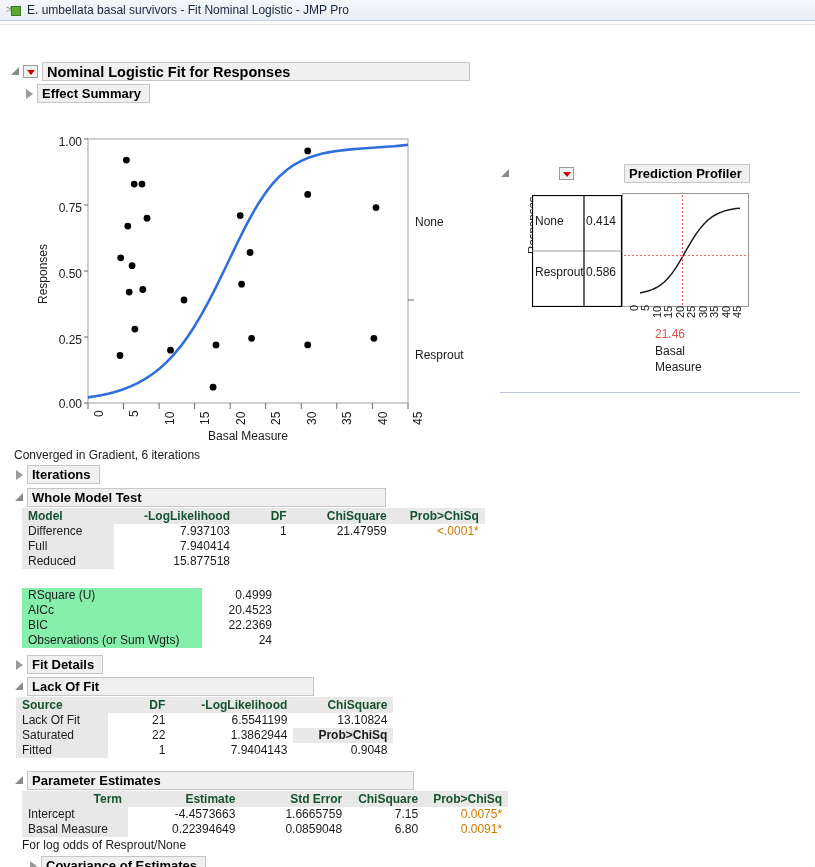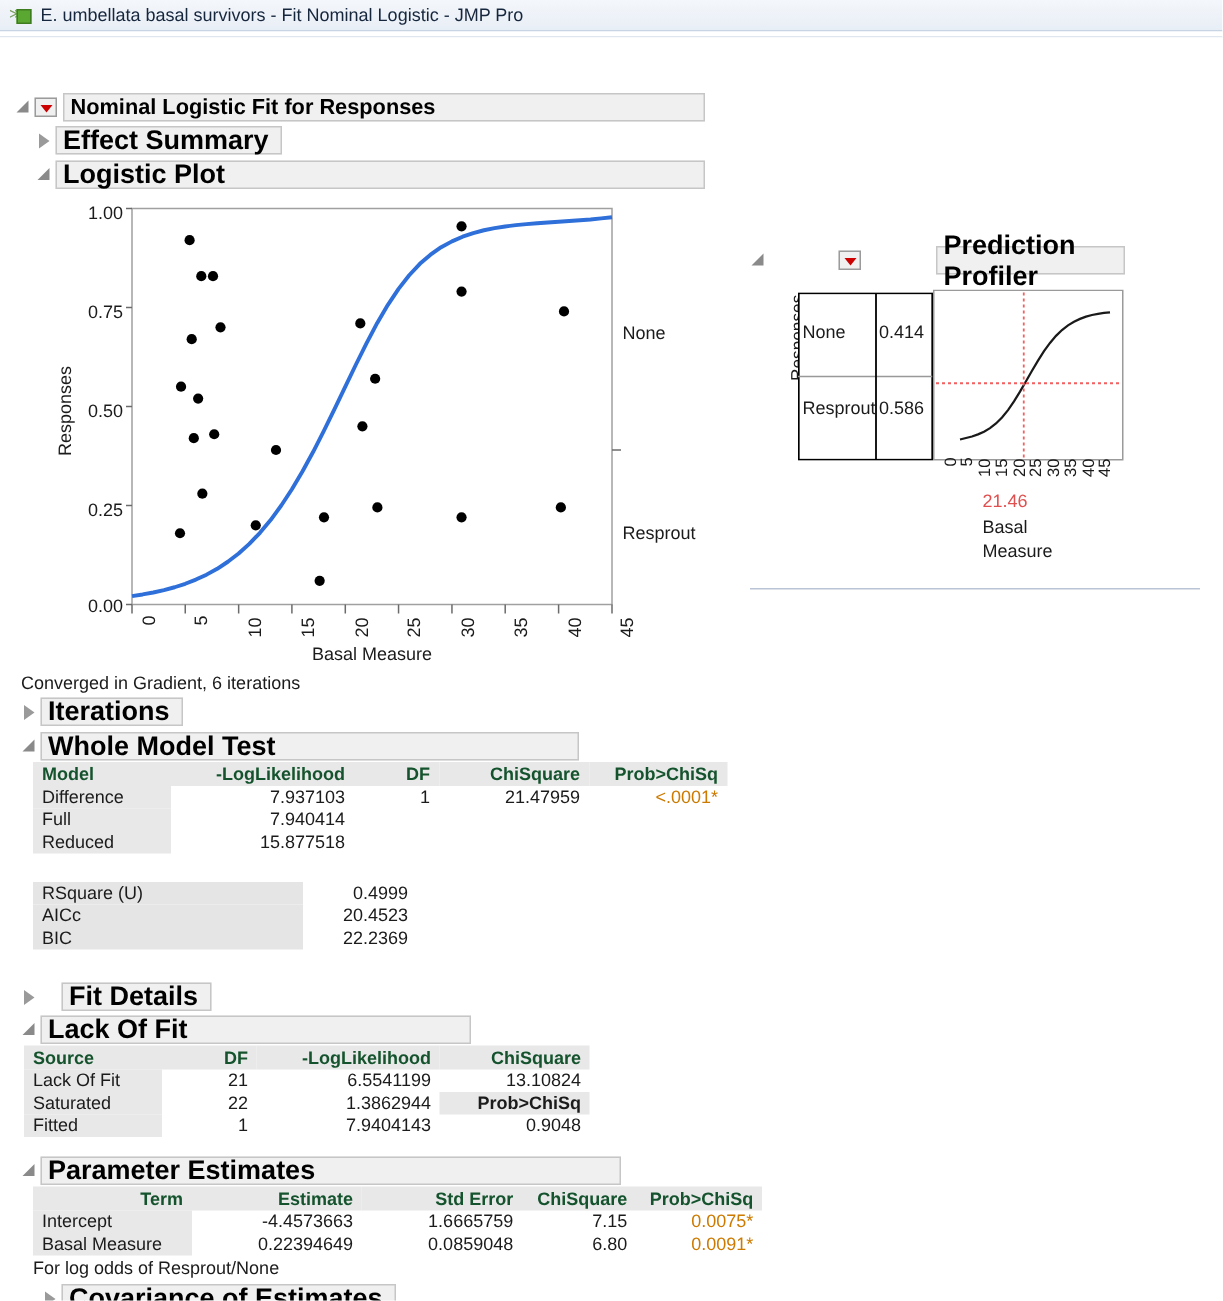--- a/index.html
+++ b/index.html
@@ -110,21 +110,21 @@
     border: 1px solid #c6c6c6;
     box-sizing: border-box;
     font-weight: bold;
     color: #000;
     display: flex;
     align-items: center;
     padding-left: 4px;
     height: 19px;
   }
   .bar.lvl1 { font-size: 14.5px; }
-  .bar.lvl2 { font-size: 18px; }
+  .bar.lvl2 { font-size: 13px; }
 
   .plaintext {
     position: absolute;
     font-size: 12px;
     color: #1b1b1b;
     white-space: nowrap;
   }
 
   
   .plot-wrap { position: absolute; }
@@ -184,21 +184,21 @@
   }
   table.jmp td.num { text-align: right; padding-left: 44px; }
   table.jmp th.num { text-align: right; }
   table.jmp td.pval { color: #cc7a00; text-align: right; }
   table.jmp td.subhdr {
     background: #e8e8e8;
     font-weight: bold;
     text-align: right;
   }
   table.stats td { padding: 0 6px; line-height: 15px; }
-  table.stats td.lbl { background: #e5e5e5; text-align: left; }
+  table.stats td.lbl { background: #86efac; text-align: left; }
   table.stats td.val { text-align: right; }
 
   
   .prof-sep {
     position: absolute;
     height: 1px;
     background: #b9c4d6;
   }
 </style>
 </head>
@@ -219,24 +219,20 @@
     <span class="tri tri-open"></span>
     <span class="redtri"></span>
     <span class="bar lvl1" style="flex:1;">Nominal Logistic Fit for Responses</span>
   </div>
 
   <div class="outline-row" style="left:24px; top:59px;">
     <span class="tri tri-closed"></span>
     <span class="bar lvl2" style="padding-right:8px;">Effect Summary</span>
   </div>
 
-  <div class="outline-row" style="left:24px; top:82px; width:446px;">
-    <span class="tri tri-open"></span>
-    <span class="bar lvl2" style="flex:1;">Logistic Plot</span>
-  </div>
 
   <div class="plot-wrap" style="left:0px; top:104px; width:480px; height:310px;">
 
     <div class="ytick-lbl" style="left:50px; top:6px; width:32px;">1.00</div>
     <div class="ytick-lbl" style="left:50px; top:72px; width:32px;">0.75</div>
     <div class="ytick-lbl" style="left:50px; top:138px; width:32px;">0.50</div>
     <div class="ytick-lbl" style="left:50px; top:204px; width:32px;">0.25</div>
     <div class="ytick-lbl" style="left:50px; top:268px; width:32px;">0.00</div>
 
     <div class="ylab-rot" style="left:36px; top:175px;">Responses</div>
@@ -372,26 +368,30 @@
         <td class="val" style="width:64px;">0.4999</td>
       </tr>
       <tr>
         <td class="lbl">AICc</td>
         <td class="val">20.4523</td>
       </tr>
       <tr>
         <td class="lbl">BIC</td>
         <td class="val">22.2369</td>
       </tr>
+      <tr>
+        <td class="lbl">Observations (or Sum Wgts)</td>
+        <td class="val">24</td>
+      </tr>
     </tbody>
   </table>
 
   <div class="outline-row" style="left:14px; top:630px;">
     <span class="tri tri-closed"></span>
-    <span class="bar lvl2" style="padding-right:8px;margin-left:14px;">Fit Details</span>
+    <span class="bar lvl2" style="padding-right:8px;">Fit Details</span>
   </div>
 
   <div class="outline-row" style="left:14px; top:652px; width:300px;">
     <span class="tri tri-open"></span>
     <span class="bar lvl2" style="flex:1;">Lack Of Fit</span>
   </div>
 
   <table class="jmp" style="left:16px; top:672px;">
     <thead>
       <tr>

